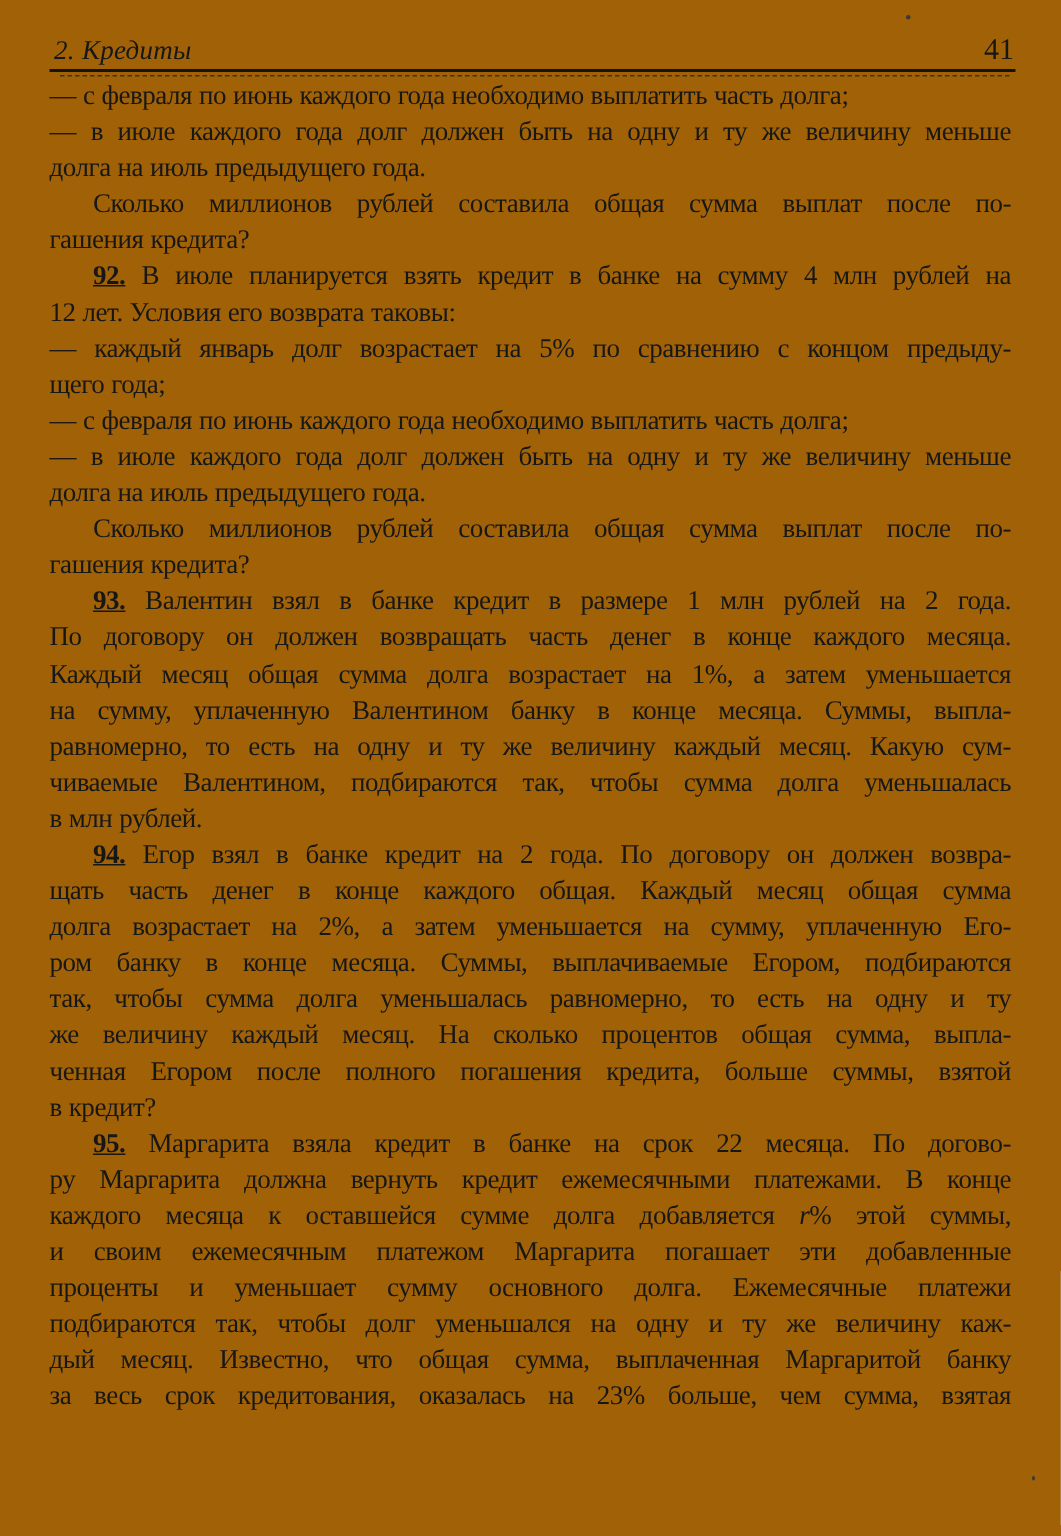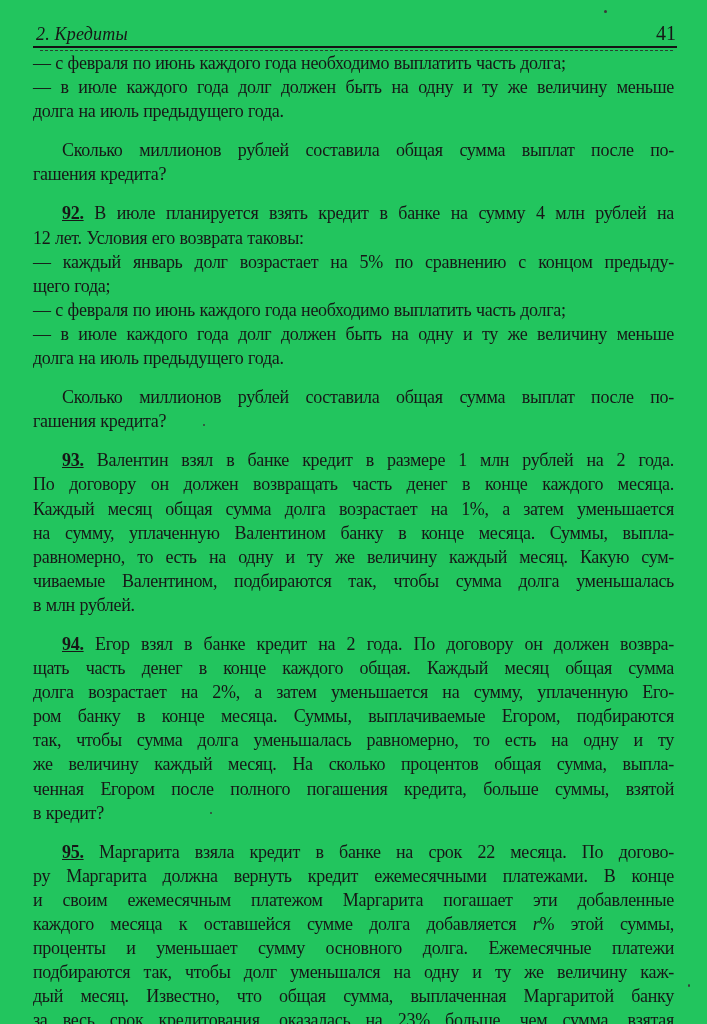--- a/index.html
+++ b/index.html
@@ -4,21 +4,21 @@
 <style>
   html, body { margin: 0; padding: 0; }
   body {
     font-family: "Liberation Serif", "DejaVu Serif", serif;
     background: #e8e8e6;
   }
   .page {
     position: relative;
     width: 707px;
     height: 1024px;
-    background: #22c55e;
+    background: #a16207;
     color: #171717;
     overflow: hidden;
     box-sizing: border-box;
   }
   .header {
     position: absolute;
     left: 36px;
     right: 31px;
     top: 22px;
     display: flex;
@@ -63,21 +63,20 @@
     word-spacing: 0.4px;
     white-space: normal;
     text-align: justify;
     text-align-last: justify;
   }
   .line.end {
     text-align-last: left;
   }
   .line.indent {
     text-indent: 29px;
-    margin-top: 15px;
   }
   .line b { font-weight: bold; text-decoration: underline; }
   .line i { font-style: italic; }
   .speck {
     position: absolute;
     background: #3a3a3a;
     border-radius: 50%;
   }
 </style>
 </head>
@@ -116,22 +115,22 @@
       <div class="line indent"><b>94.</b> Егор взял в банке кредит на 2 года. По договору он должен возвра-</div>
       <div class="line">щать часть денег в конце каждого общая. Каждый месяц общая сумма</div>
       <div class="line">долга возрастает на 2%, а затем уменьшается на сумму, уплаченную Его-</div>
       <div class="line">ром банку в конце месяца. Суммы, выплачиваемые Егором, подбираются</div>
       <div class="line">так, чтобы сумма долга уменьшалась равномерно, то есть на одну и ту</div>
       <div class="line">же величину каждый месяц. На сколько процентов общая сумма, выпла-</div>
       <div class="line">ченная Егором после полного погашения кредита, больше суммы, взятой</div>
       <div class="line end">в кредит?</div>
       <div class="line indent"><b>95.</b> Маргарита взяла кредит в банке на срок 22 месяца. По догово-</div>
       <div class="line">ру Маргарита должна вернуть кредит ежемесячными платежами. В конце</div>
+      <div class="line">каждого месяца к оставшейся сумме долга добавляется <i>r</i>% этой суммы,</div>
       <div class="line">и своим ежемесячным платежом Маргарита погашает эти добавленные</div>
-      <div class="line">каждого месяца к оставшейся сумме долга добавляется <i>r</i>% этой суммы,</div>
       <div class="line">проценты и уменьшает сумму основного долга. Ежемесячные платежи</div>
       <div class="line">подбираются так, чтобы долг уменьшался на одну и ту же величину каж-</div>
       <div class="line">дый месяц. Известно, что общая сумма, выплаченная Маргаритой банку</div>
       <div class="line">за весь срок кредитования, оказалась на 23% больше, чем сумма, взятая</div>
     </div>
 
   <div class="speck" style="left:604px; top:10px; width:3px; height:3px;"></div>
   <div class="speck" style="left:203px; top:424px; width:2px; height:2px;"></div>
   <div class="speck" style="left:210px; top:812px; width:2px; height:2px;"></div>
   <div class="speck" style="left:688px; top:984px; width:2px; height:3px;"></div>

